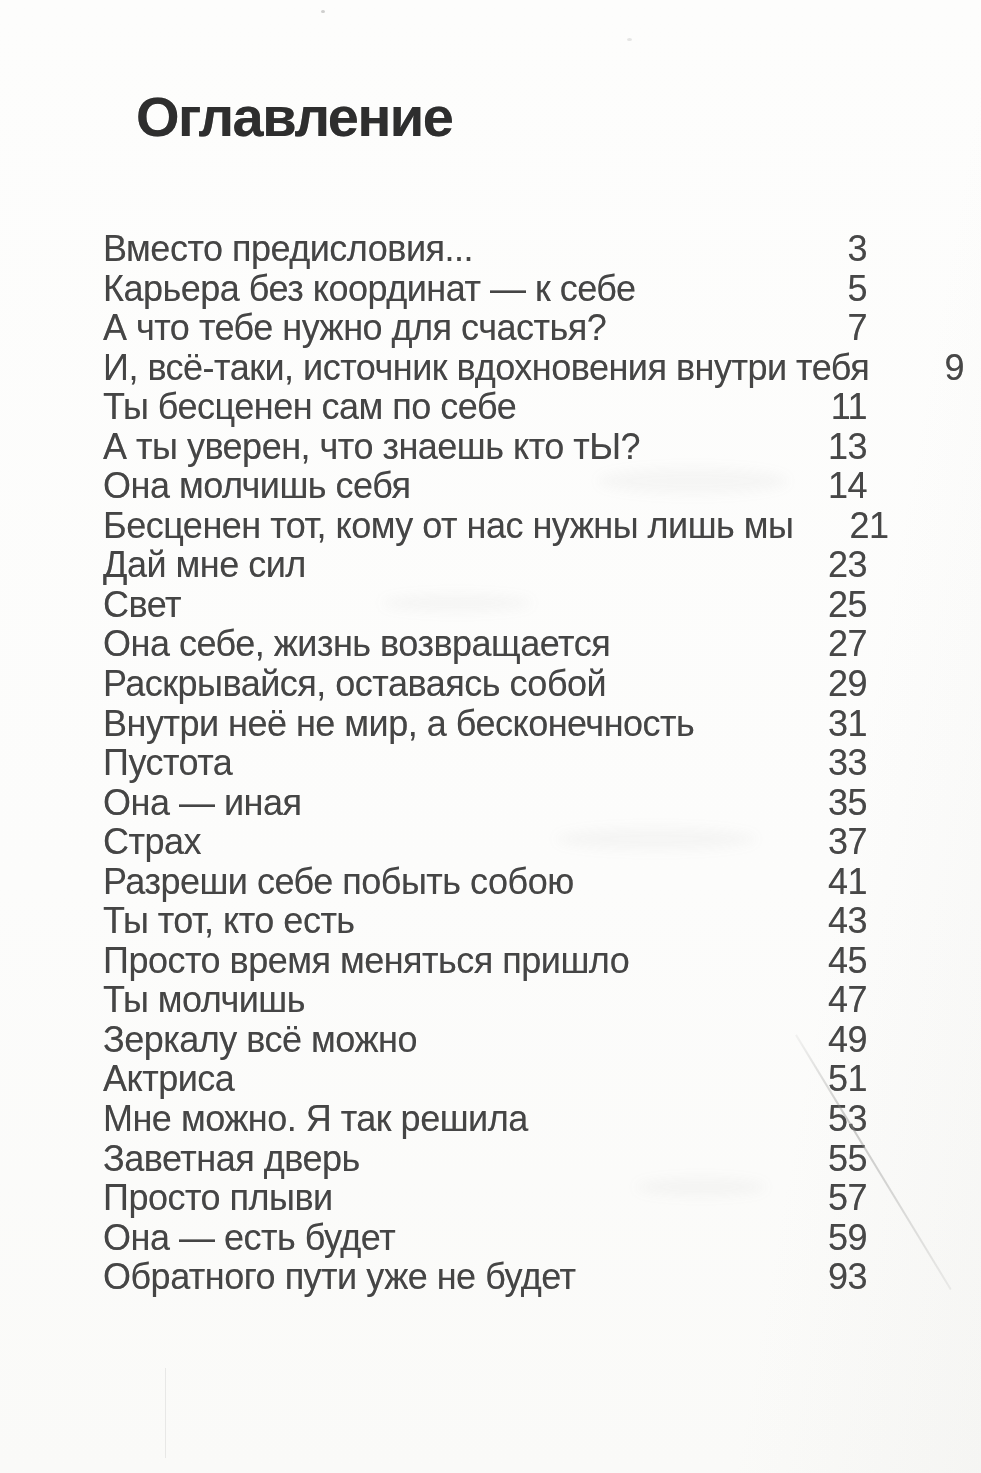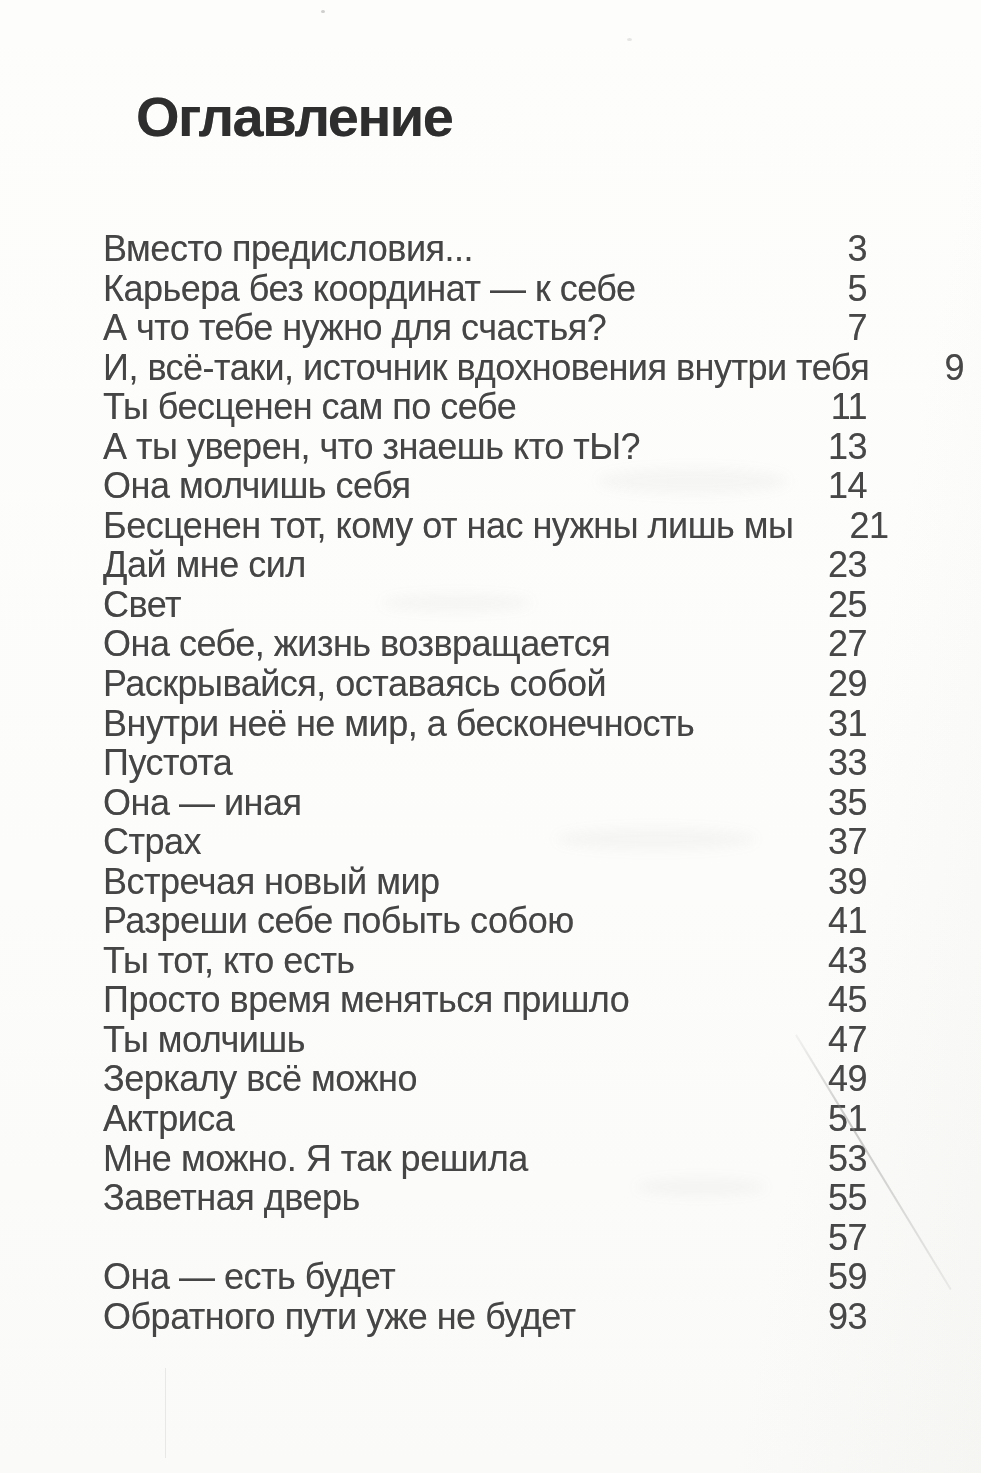--- a/index.html
+++ b/index.html
@@ -201,25 +201,20 @@
     <span class="toc-leader"></span>
     <span class="toc-page">35</span>
   </div>
 
   <div class="toc-row">
     <span class="toc-title">Страх</span>
     <span class="toc-leader"></span>
     <span class="toc-page">37</span>
   </div>
 
-  <div class="toc-row">
-    <span class="toc-title">Встречая новый мир</span>
-    <span class="toc-leader"></span>
-    <span class="toc-page">39</span>
-  </div>
 
   <div class="toc-row">
     <span class="toc-title">Разреши себе побыть собою</span>
     <span class="toc-leader"></span>
     <span class="toc-page">41</span>
   </div>
 
   <div class="toc-row">
     <span class="toc-title">Ты тот, кто есть</span>
     <span class="toc-leader"></span>
@@ -256,20 +251,21 @@
     <span class="toc-page">53</span>
   </div>
 
   <div class="toc-row">
     <span class="toc-title">Заветная дверь</span>
     <span class="toc-leader"></span>
     <span class="toc-page">55</span>
   </div>
 
   <div class="toc-row">
+    <span class="toc-title">Просто плыви</span>
     <span class="toc-leader"></span>
     <span class="toc-page">57</span>
   </div>
 
   <div class="toc-row">
     <span class="toc-title">Она — есть будет</span>
     <span class="toc-leader"></span>
     <span class="toc-page">59</span>
   </div>
 

